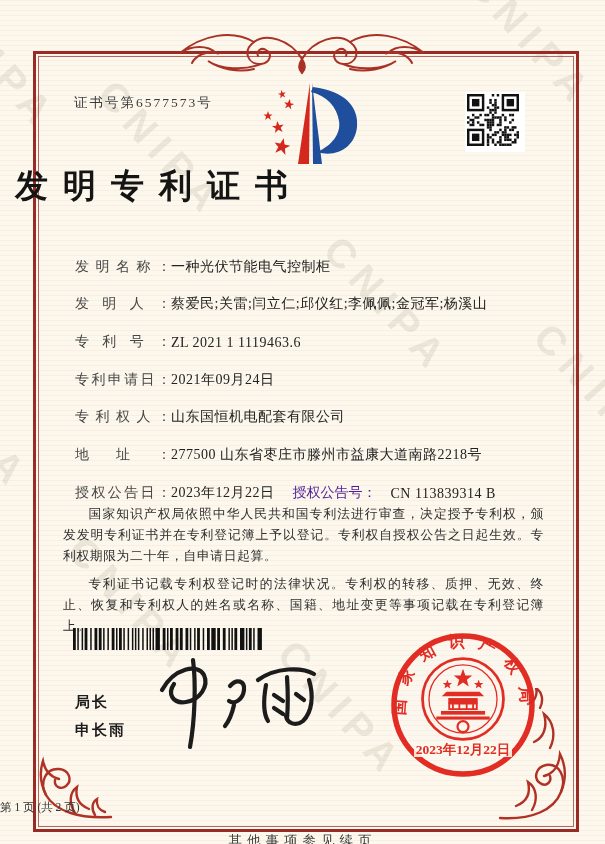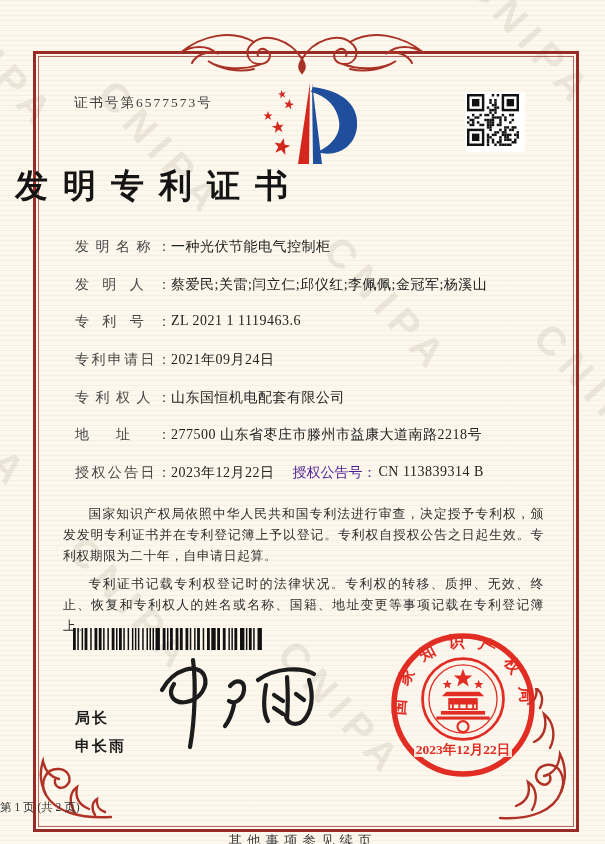--- a/index.html
+++ b/index.html
@@ -31,31 +31,31 @@
   .cert-no{
     left:74px;top:86px;font-size:13.5px;letter-spacing:2px;color:#3c3c3c;margin-top:8px;
   }
   .qr-box{left:465px;top:92px;width:56px;height:56px;background:#fff;padding:2px;}
   .logo{left:251px;top:81px;width:122px;height:86px;}
   .title{
     left:0;top:164px;width:605px;
     font-size:33px;font-weight:700;color:#141414;letter-spacing:15px;text-indent:15px;
   }
   .fields{left:75px;top:238px;width:475px;}
-  .frow{display:flex;align-items:flex-start;height:37.7px;font-size:14px;}
+  .frow{display:flex;align-items:flex-end;height:37.7px;font-size:14px;}
   .flabel{
     display:inline-block;width:96px;color:#474747;
     text-align:justify;text-align-last:justify;flex:none;
   }
   .fvalue{margin-left:0;color:#222;letter-spacing:0.5px;}
   .flabel2{margin-left:18px;color:#4c1d95;flex:none;}
   .paras{left:63px;top:504px;width:481px;font-size:12.8px;line-height:21px;color:#2e2e2e;text-align:justify;}
   .paras p{margin:0 0 7px 0;text-indent:2em;letter-spacing:0.6px;}
   .barcode{left:73px;top:628px;width:190px;height:22px;}
-  .director{left:75px;top:688px;font-size:15px;color:#1d1d1d;line-height:28px;font-weight:600;letter-spacing:2px;margin-top:16px;}
+  .director{left:75px;top:688px;font-size:15px;color:#1d1d1d;line-height:28px;font-weight:600;letter-spacing:2px;}
   .signature{left:146px;top:650px;width:180px;height:102px;}
   .seal{left:388px;top:631px;width:150px;height:150px;opacity:0.96;}
   .footer{left:0;top:800px;width:605px;text-align:left;font-size:11.5px;color:#333;}
   .cont-note{left:0;top:832px;width:605px;text-align:center;font-size:13.5px;color:#3d3d3d;letter-spacing:5px;z-index:4;}
   .orn-top{left:168px;top:25px;width:268px;height:50px;z-index:3;}
   .orn-bl{left:35px;top:755px;width:78px;height:66px;z-index:3;}
   .orn-br{left:498px;top:688px;width:72px;height:134px;z-index:3;transform:scaleX(-1);}
 </style>
 </head>
 <body>
@@ -268,21 +268,21 @@
       <span class="fvalue">山东国恒机电配套有限公司</span>
     </div>
     <div class="frow">
       <span class="flabel">地址：</span>
       <span class="fvalue">277500 山东省枣庄市滕州市益康大道南路2218号</span>
     </div>
     <div class="frow">
       <span class="flabel">授权公告日：</span>
       <span class="fvalue">2023年12月22日</span>
       <span class="flabel2">授权公告号：</span>
-      <span class="fvalue" style="margin-left:2px">CN 113839314 B</span>
+      <span class="fvalue" style="margin-left:14px">CN 113839314 B</span>
     </div>
   </div>
 
   <div class="abs paras">
     <p>国家知识产权局依照中华人民共和国专利法进行审查，决定授予专利权，颁发发明专利证书并在专利登记簿上予以登记。专利权自授权公告之日起生效。专利权期限为二十年，自申请日起算。</p>
     <p>专利证书记载专利权登记时的法律状况。专利权的转移、质押、无效、终止、恢复和专利权人的姓名或名称、国籍、地址变更等事项记载在专利登记簿上。</p>
   </div>
 
   <svg class="abs barcode" id="barcode-svg" viewBox="0 0 190 22">
       <rect x="0" y="0" width="2.8" height="22" fill="#111"></rect>

